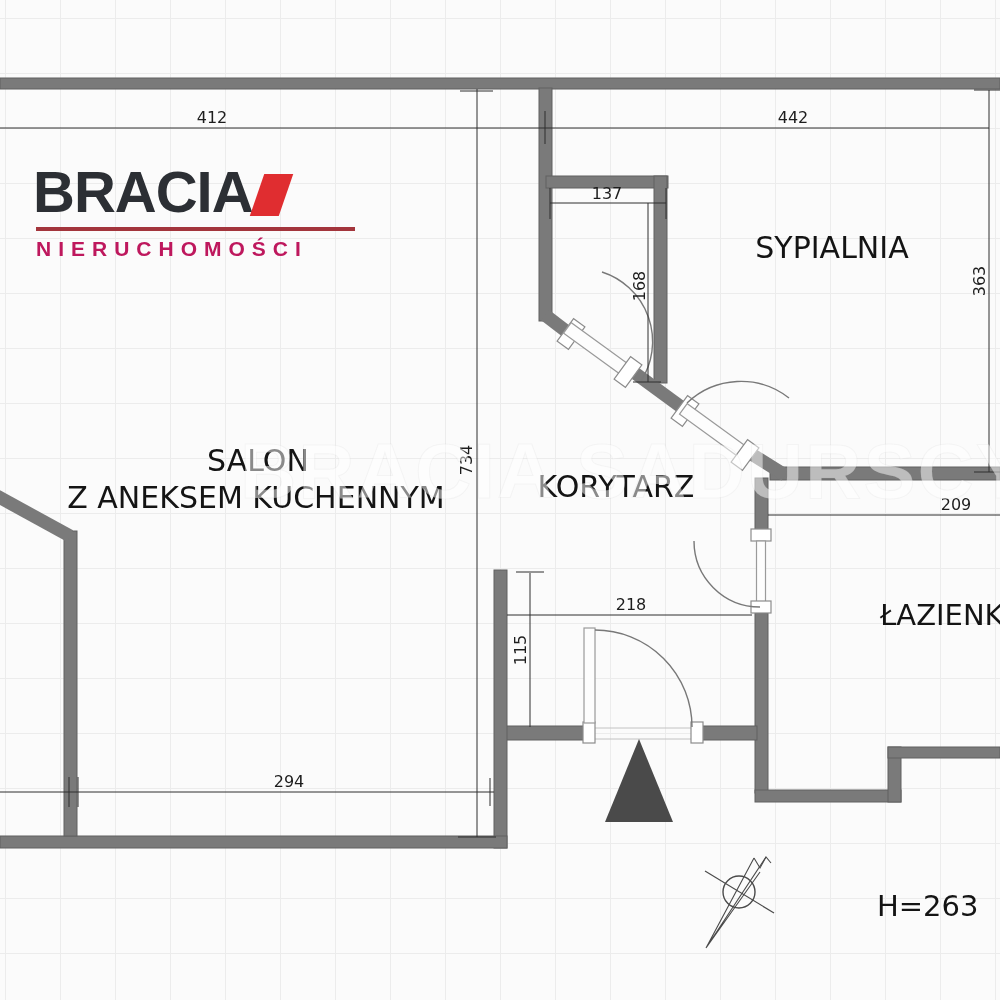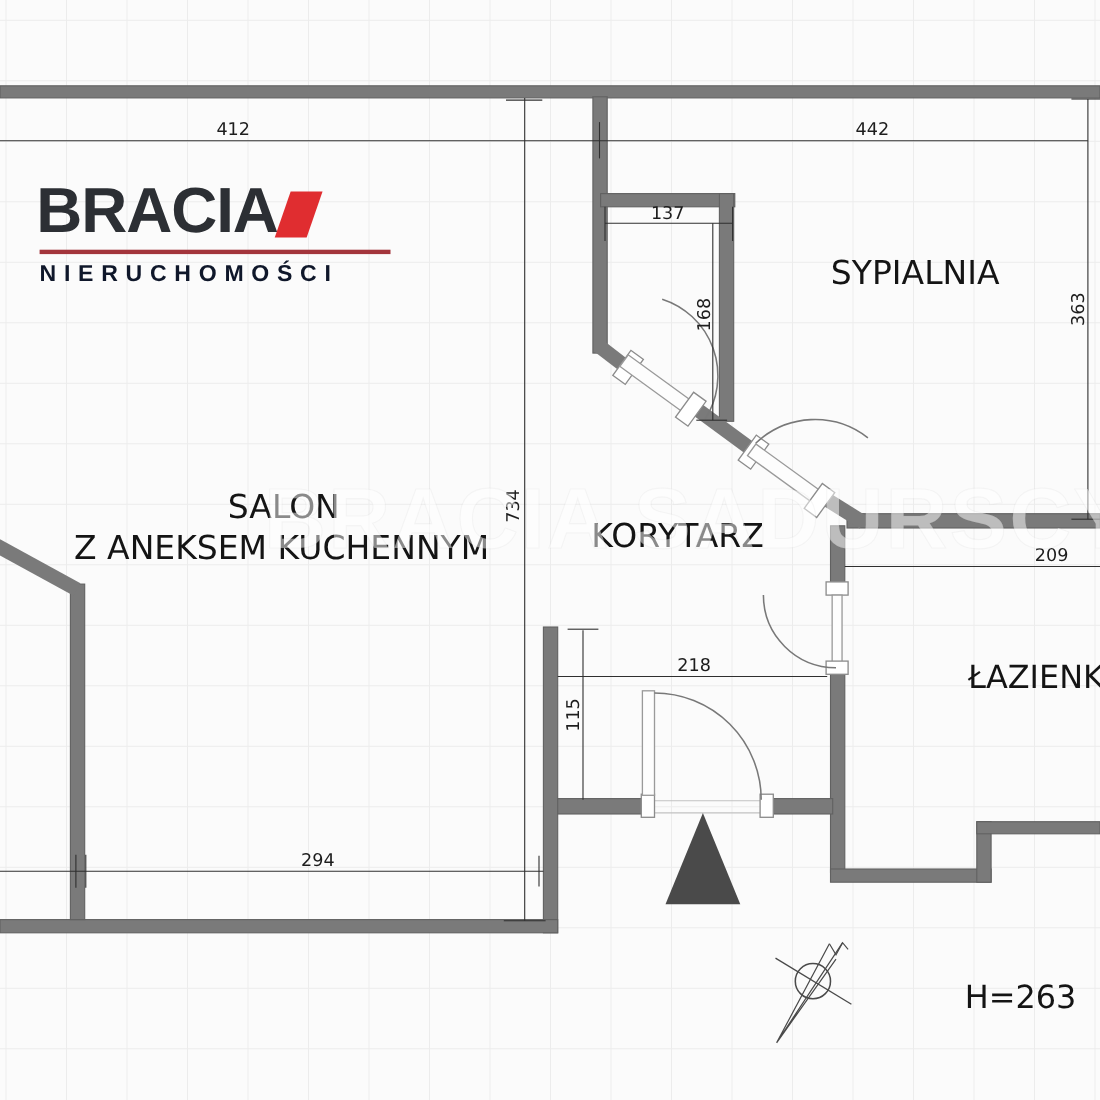--- a/index.html
+++ b/index.html
@@ -28,21 +28,21 @@
     font-family:"Liberation Sans",sans-serif;font-weight:800;font-size:78px;
     letter-spacing:2px;white-space:nowrap;color:rgba(255,255,255,0.5);
     -webkit-text-stroke:1px rgba(120,120,120,0.06);
     pointer-events:none;
   }
   .logo{position:absolute;left:33px;top:164px;z-index:10;font-family:"Liberation Sans",sans-serif;}
   .logo-line{font-weight:800;font-size:58px;line-height:56px;letter-spacing:-1px;color:#2c2f34;white-space:nowrap;}
   .logo-line2{letter-spacing:2px;}
   .red-mark{position:absolute;left:224px;top:10px;width:29px;height:42px;background:#e02d30;transform:skewX(-19deg);}
   .logo-rule{margin-top:7px;margin-left:3px;width:319px;height:4px;}
-  .logo-tagline{margin-top:6px;margin-left:3px;font-size:21px;font-weight:600;letter-spacing:7px;color:#0f172a;white-space:nowrap;}
+  .logo-tagline{margin-top:6px;margin-left:3px;font-size:21px;font-weight:600;letter-spacing:7px;color:#be185d;white-space:nowrap;}
 </style>
 </head>
 <body>
 
 <svg class="plan-svg" width="1000" height="1000" viewBox="0 0 1000 1000">
 
   <g>
     <rect class="wall" x="0" y="78" width="1000" height="11"></rect>
     <rect class="wall" x="539" y="88" width="13" height="233"></rect>
     <rect class="wall" x="546" y="176" width="122" height="12"></rect>

